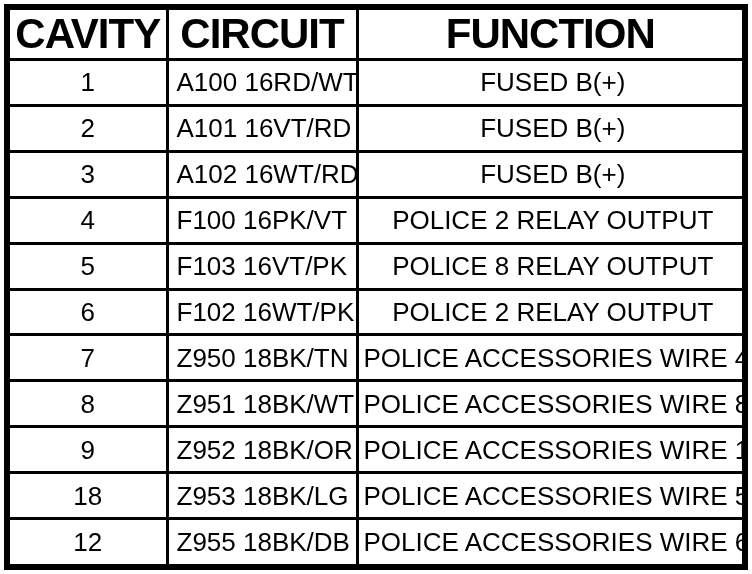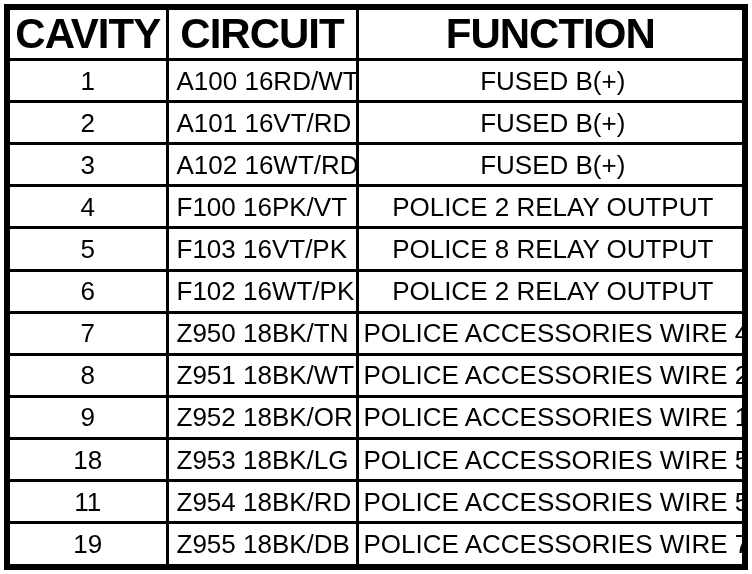--- a/index.html
+++ b/index.html
@@ -110,37 +110,32 @@
         <td class="function">POLICE 2 RELAY OUTPUT</td>
       </tr>
       <tr>
         <td class="cavity">7</td>
         <td class="circuit">Z950 18BK/TN</td>
         <td class="function">POLICE ACCESSORIES WIRE 4</td>
       </tr>
       <tr>
         <td class="cavity">8</td>
         <td class="circuit">Z951 18BK/WT</td>
-        <td class="function">POLICE ACCESSORIES WIRE 2</td>
+        <td class="function">POLICE ACCESSORIES WIRE 8</td>
       </tr>
       <tr>
         <td class="cavity">9</td>
         <td class="circuit">Z952 18BK/OR</td>
         <td class="function">POLICE ACCESSORIES WIRE 1</td>
       </tr>
       <tr>
         <td class="cavity">18</td>
         <td class="circuit">Z953 18BK/LG</td>
         <td class="function">POLICE ACCESSORIES WIRE 5</td>
       </tr>
       <tr>
-        <td class="cavity">11</td>
-        <td class="circuit">Z954 18BK/RD</td>
-        <td class="function">POLICE ACCESSORIES WIRE 5</td>
-      </tr>
-      <tr>
-        <td class="cavity">19</td>
+        <td class="cavity">12</td>
         <td class="circuit">Z955 18BK/DB</td>
-        <td class="function">POLICE ACCESSORIES WIRE 7</td>
+        <td class="function">POLICE ACCESSORIES WIRE 6</td>
       </tr>
     </tbody>
   </table>
 </div>
 
 </body></html>

